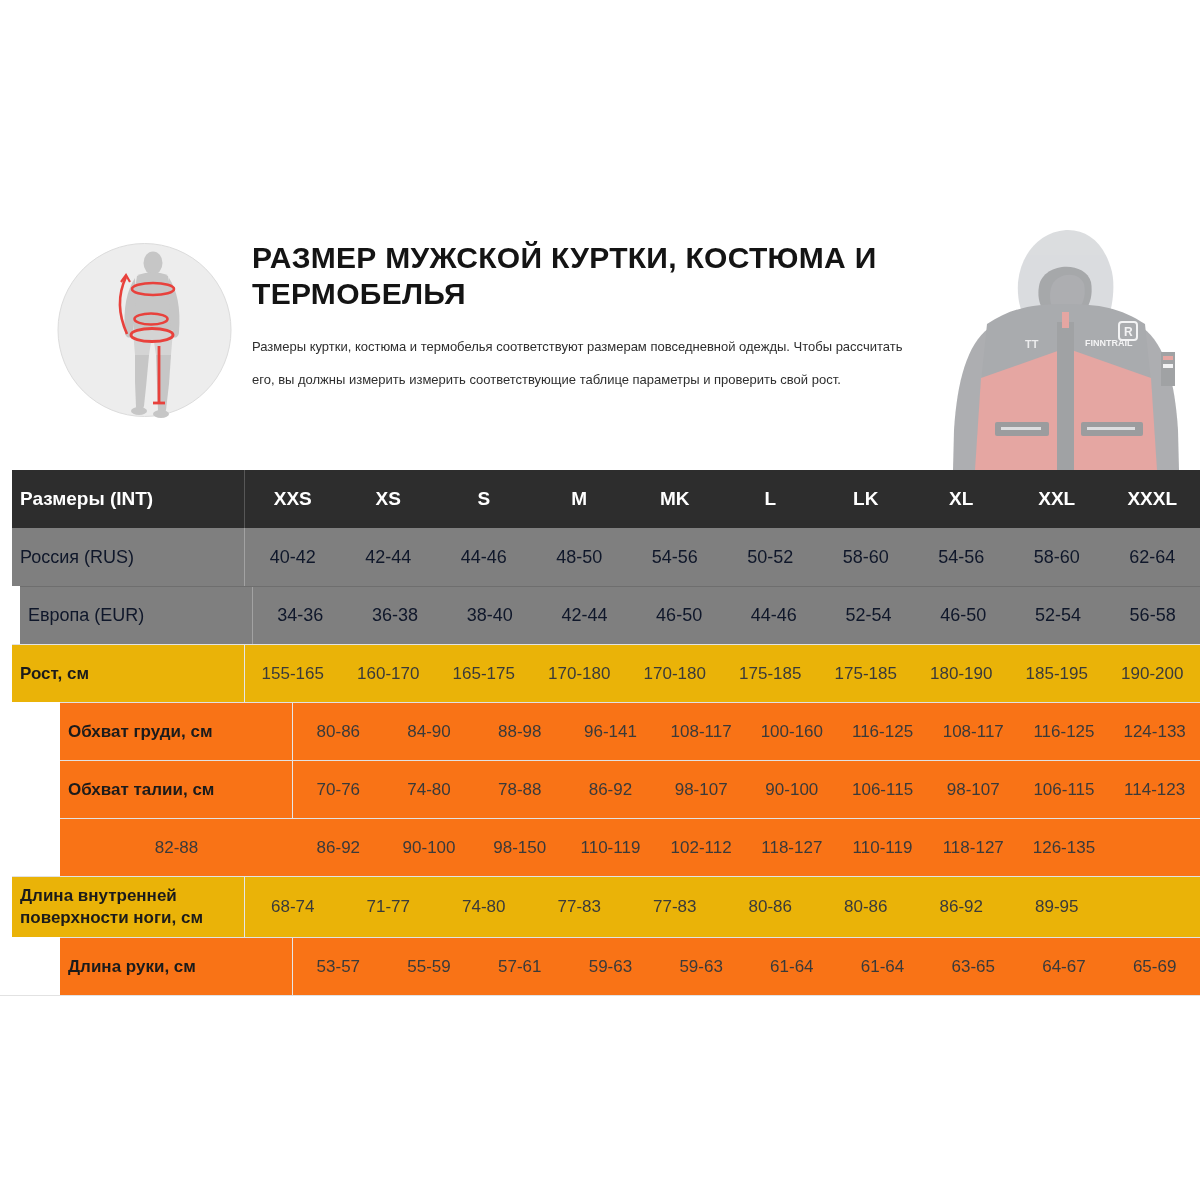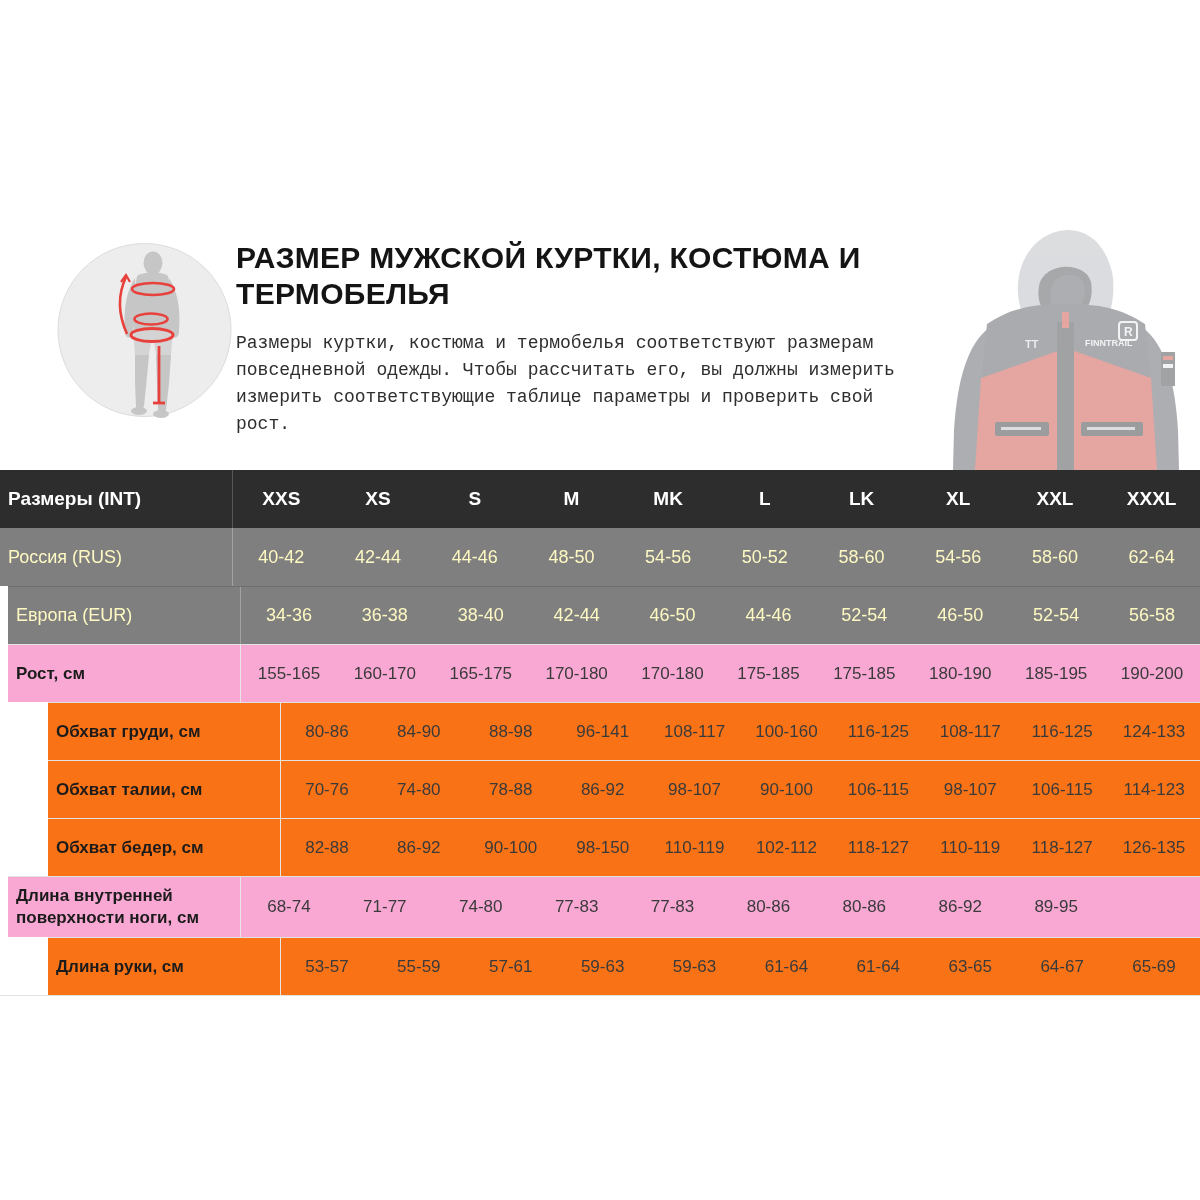--- a/index.html
+++ b/index.html
@@ -13,61 +13,62 @@
   }
 
   
   .intro { position: relative; width: 1200px; height: 470px; background: #fff; }
 
   .measure-badge {
     position: absolute; left: 57px; top: 242px;
     width: 175px; height: 176px;
   }
 
-  .intro-text { position: absolute; left: 236px; top: 240px; width: 700px; }
+  .intro-text { position: absolute; left: 252px; top: 240px; width: 700px; }
   .intro-text h1 {
     margin: 0;
     font-size: 30px; line-height: 36px;
     font-weight: 800; letter-spacing: 0.3px;
     color: #141414; text-transform: uppercase;
   }
   .intro-text p {
     margin: 18px 0 0 0; width: 660px;
-    font-size: 18px; line-height: 27px; color: #2e2e2e; font-family: Liberation Mono, monospace;
+    font-size: 13px; line-height: 33px; color: #2e2e2e;
   }
 
   .jacket {
     position: absolute; left: 933px; top: 224px;
     width: 267px; height: 246px; overflow: hidden;
   }
 
   
   .size-table {
     position: absolute; left: 0; top: 470px; width: 1200px;
     border-bottom: 1px solid #e2e2e2;
+    padding-left: 12px;
   }
   .trow {
     display: grid;
     grid-template-columns: 233px repeat(10, 1fr);
     min-height: 58px;
     align-items: stretch;
   }
   .tcell { display: flex; align-items: center; }
   .label-cell { padding: 8px 10px 8px 8px; text-align: left; }
   .value-cell { justify-content: center; text-align: center; padding: 4px 2px; }
 
   .t-header { background: #2d2d2d; color: #ffffff; }
   .t-header .tcell { font-weight: bold; font-size: 19px; }
   .t-header .label-cell { border-right: 1px solid #575757; }
 
-  .t-gray { background: #7f7f7f; color: #fef9c3; font-size: 18px; }
+  .t-gray { background: #7f7f7f; color: #0f172a; font-size: 18px; }
   .t-gray .label-cell { border-right: 1px solid #a2a2a2; }
   .t-gray + .t-gray { border-top: 1px solid rgba(0,0,0,0.13); margin-left: 8px; }
 
-  .t-shaded { background: #f9a8d4; margin-left: 8px; }
+  .t-shaded { background: #eab308; }
   .t-plain { background: #f97316; margin-left: 48px; }
   .t-shaded, .t-plain {
     border-top: 1px solid #e2e2e2;
     color: #3a3a3a; font-size: 17px;
   }
   .t-shaded .label-cell, .t-plain .label-cell {
     font-weight: bold; color: #1b1b1b; font-size: 17px; line-height: 22px;
     border-right: 1px solid #e6e6e6;
   }
 </style>
@@ -216,21 +217,20 @@
       <div class="tcell value-cell">78-88</div>
       <div class="tcell value-cell">86-92</div>
       <div class="tcell value-cell">98-107</div>
       <div class="tcell value-cell">90-100</div>
       <div class="tcell value-cell">106-115</div>
       <div class="tcell value-cell">98-107</div>
       <div class="tcell value-cell">106-115</div>
       <div class="tcell value-cell">114-123</div>
     </div>
     <div class="trow t-plain">
-      <div class="tcell label-cell">Обхват бедер, см</div>
       <div class="tcell value-cell">82-88</div>
       <div class="tcell value-cell">86-92</div>
       <div class="tcell value-cell">90-100</div>
       <div class="tcell value-cell">98-150</div>
       <div class="tcell value-cell">110-119</div>
       <div class="tcell value-cell">102-112</div>
       <div class="tcell value-cell">118-127</div>
       <div class="tcell value-cell">110-119</div>
       <div class="tcell value-cell">118-127</div>
       <div class="tcell value-cell">126-135</div>

